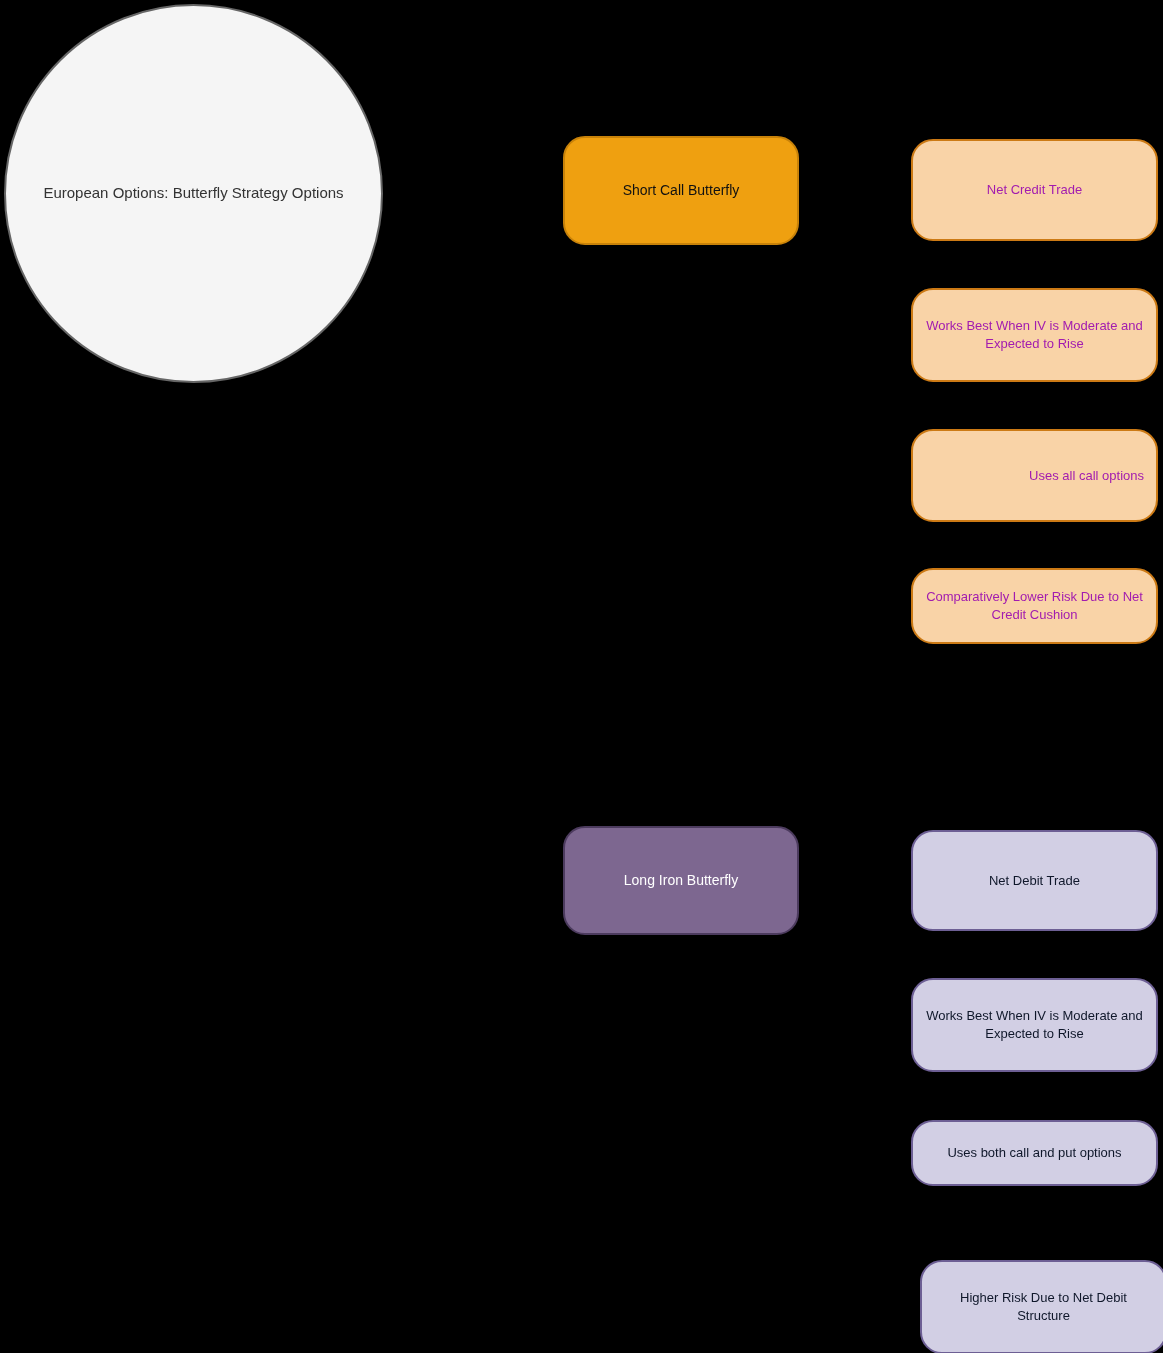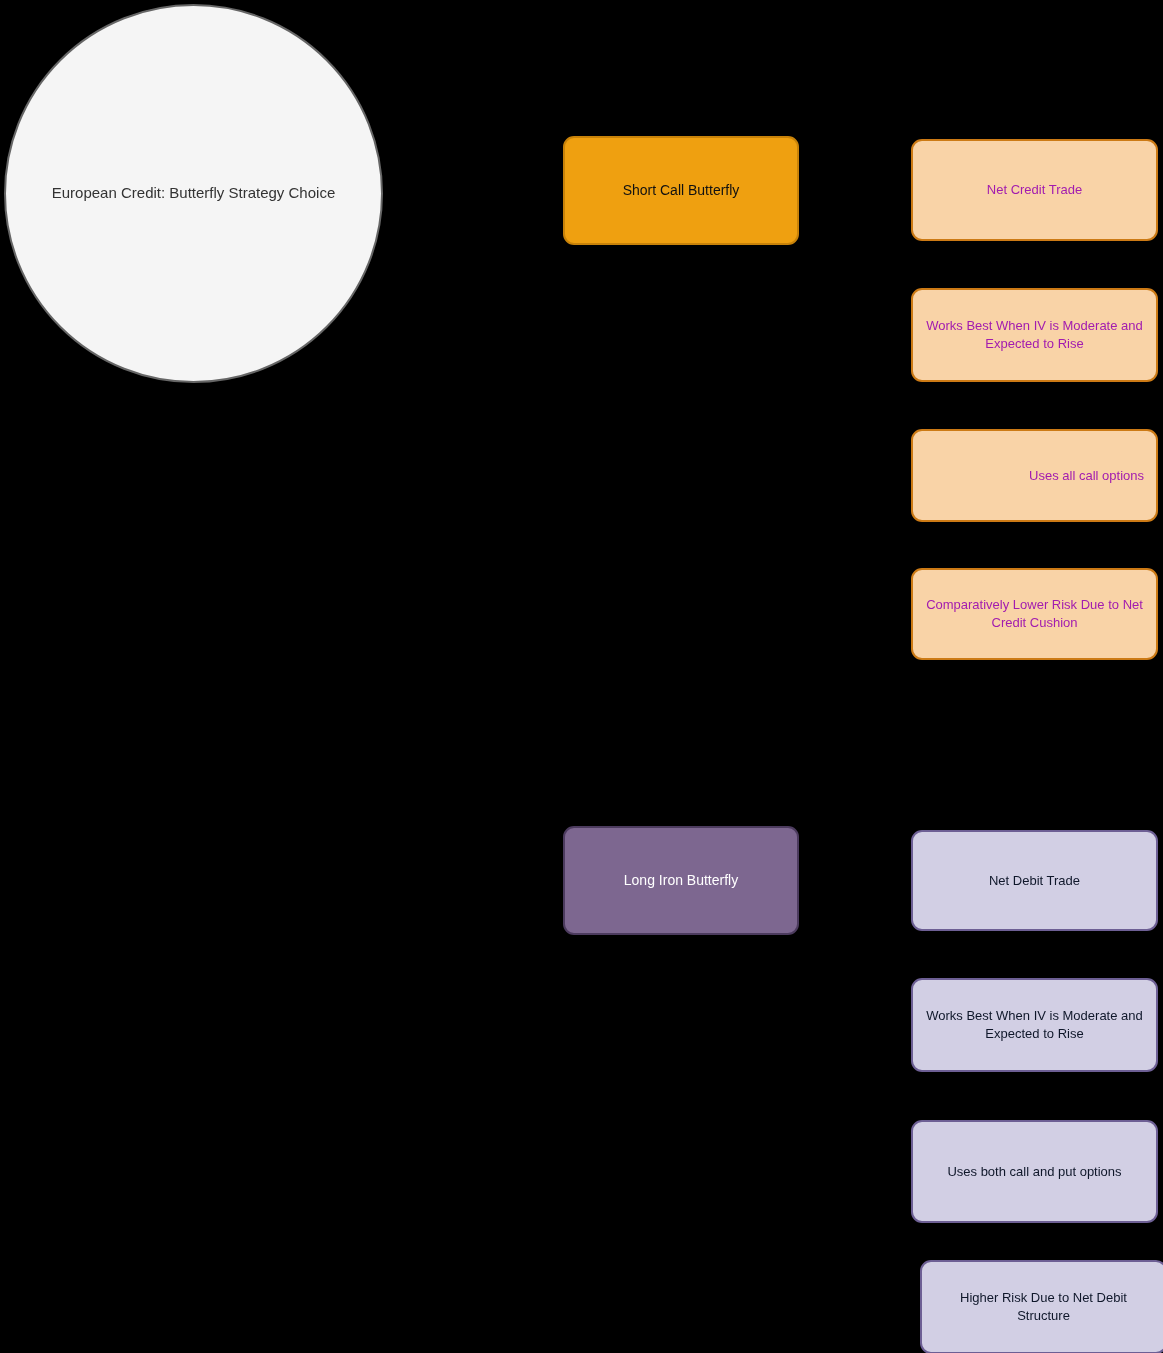--- a/index.html
+++ b/index.html
@@ -33,21 +33,21 @@
     color: #333333;
     font-size: 15px;
     line-height: 1.25;
     padding: 10px;
   }
 
   
   .node-rect {
     position: absolute;
     box-sizing: border-box;
-    border-radius: 11px;
+    border-radius: 22px;
     display: flex;
     align-items: center;
     justify-content: center;
     text-align: center;
     font-size: 13px;
     line-height: 1.35;
     padding: 22px 12px;
   }
 
   .node-rect.strategy-primary {
@@ -107,56 +107,56 @@
     <path d="M 799 190 L 855 190 L 855 476 L 911 476"></path>
     <path d="M 799 190 L 855 190 L 855 615 L 911 615"></path>
 
     <path d="M 799 880 L 855 880 L 855 880 L 911 880"></path>
     <path d="M 799 880 L 855 880 L 855 1025 L 911 1025"></path>
     <path d="M 799 880 L 855 880 L 855 1167 L 911 1167"></path>
     <path d="M 799 880 L 855 880 L 855 1307 L 911 1307"></path>
   </svg>
 
   <div class="node-circle" style="left:4px; top:4px; width:379px; height:379px;">
-    <span class="node-label">European Credit: Butterfly Strategy Choice</span>
+    <span class="node-label">European Options: Butterfly Strategy Options</span>
   </div>
 
   <div class="node-rect strategy-primary" style="left:563px; top:136px; width:236px; height:109px;">
     <span class="node-label">Short Call Butterfly</span>
   </div>
 
   <div class="node-rect attr-orange" style="left:911px; top:139px; width:247px; height:102px;">
     <span class="node-label">Net Credit Trade</span>
   </div>
 
   <div class="node-rect attr-orange" style="left:911px; top:288px; width:247px; height:94px;">
     <span class="node-label">Works Best When IV is Moderate and Expected to Rise</span>
   </div>
 
   <div class="node-rect attr-orange" style="left:911px; top:429px; width:247px; height:93px;text-align:right;">
     <span class="node-label">Uses all call options</span>
   </div>
 
-  <div class="node-rect attr-orange" style="left:911px; top:568px; width:247px; height:92px;">
+  <div class="node-rect attr-orange" style="left:911px; top:568px; width:247px; height:76px;">
     <span class="node-label">Comparatively Lower Risk Due to Net Credit Cushion</span>
   </div>
 
   <div class="node-rect strategy-secondary" style="left:563px; top:826px; width:236px; height:109px;">
     <span class="node-label">Long Iron Butterfly</span>
   </div>
 
   <div class="node-rect attr-purple" style="left:911px; top:830px; width:247px; height:101px;">
     <span class="node-label">Net Debit Trade</span>
   </div>
 
   <div class="node-rect attr-purple" style="left:911px; top:978px; width:247px; height:94px;">
     <span class="node-label">Works Best When IV is Moderate and Expected to Rise</span>
   </div>
 
-  <div class="node-rect attr-purple" style="left:911px; top:1120px; width:247px; height:103px;">
+  <div class="node-rect attr-purple" style="left:911px; top:1120px; width:247px; height:66px;">
     <span class="node-label">Uses both call and put options</span>
   </div>
 
   <div class="node-rect attr-purple" style="left:920px; top:1260px; width:247px; height:94px;">
     <span class="node-label">Higher Risk Due to Net Debit Structure</span>
   </div>
 
 </div>
 
 </body></html>

